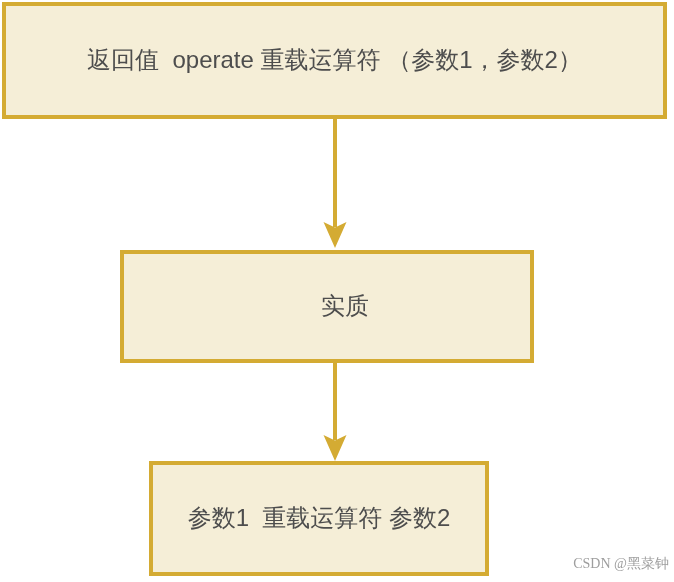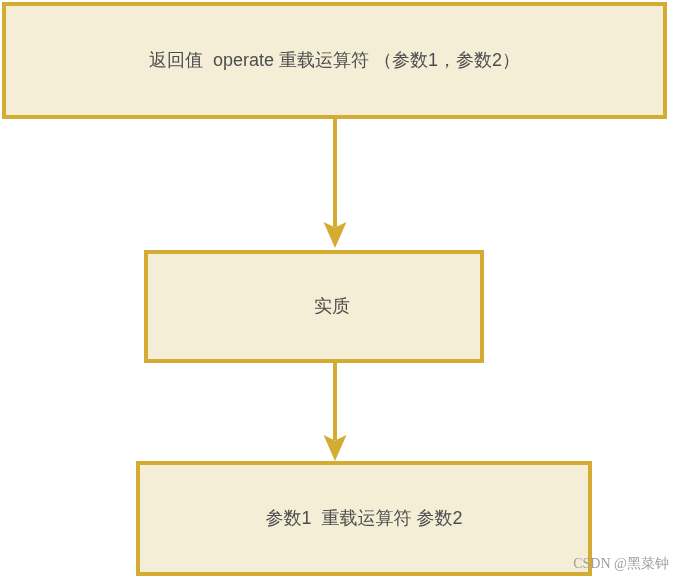--- a/index.html
+++ b/index.html
@@ -24,36 +24,36 @@
   .flow-node {
     position: absolute;
     background: var(--box-fill);
     border: 4px solid var(--accent);
     display: flex;
     align-items: center;
     justify-content: center;
   }
   .flow-node .label {
     color: var(--box-text);
-    font-size: 18px;
+    font-size: 24px;
     white-space: pre;
     text-align: center;
     line-height: 1.2;
   }
   .node-signature {
     left: 2px; top: 2px;
     width: 665px; height: 117px;
   }
   .node-essence {
-    left: 144px; top: 250px;
-    width: 340px; height: 113px; padding-left: 36px;
+    left: 120px; top: 250px;
+    width: 414px; height: 113px; padding-left: 36px;
   }
   .node-expression {
-    left: 136px; top: 461px;
-    width: 456px; height: 115px;
+    left: 149px; top: 461px;
+    width: 340px; height: 115px;
   }
   .connector-layer {
     position: absolute;
     left: 0; top: 0;
     width: 674px; height: 582px;
     pointer-events: none;
   }
   .connector-layer line {
     stroke: var(--accent);
     stroke-width: 4;

